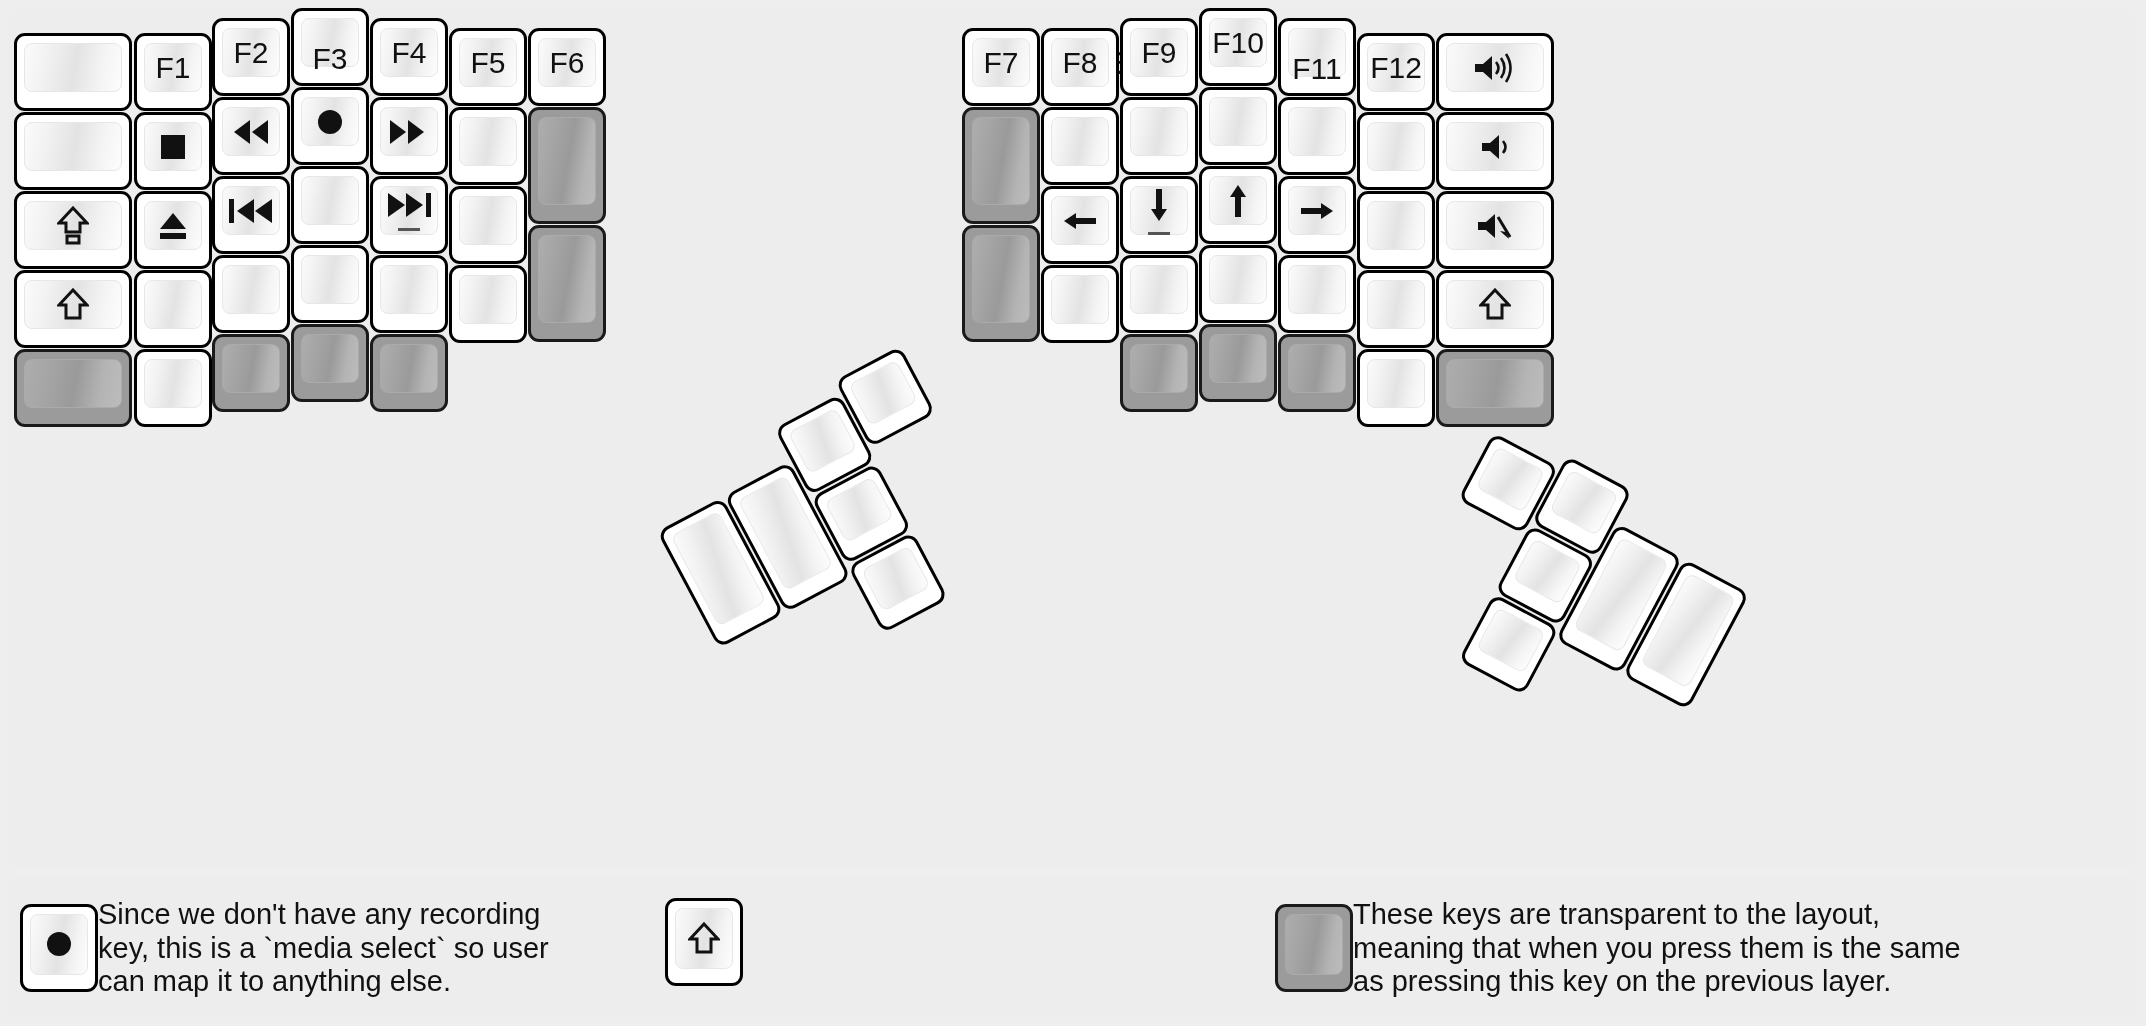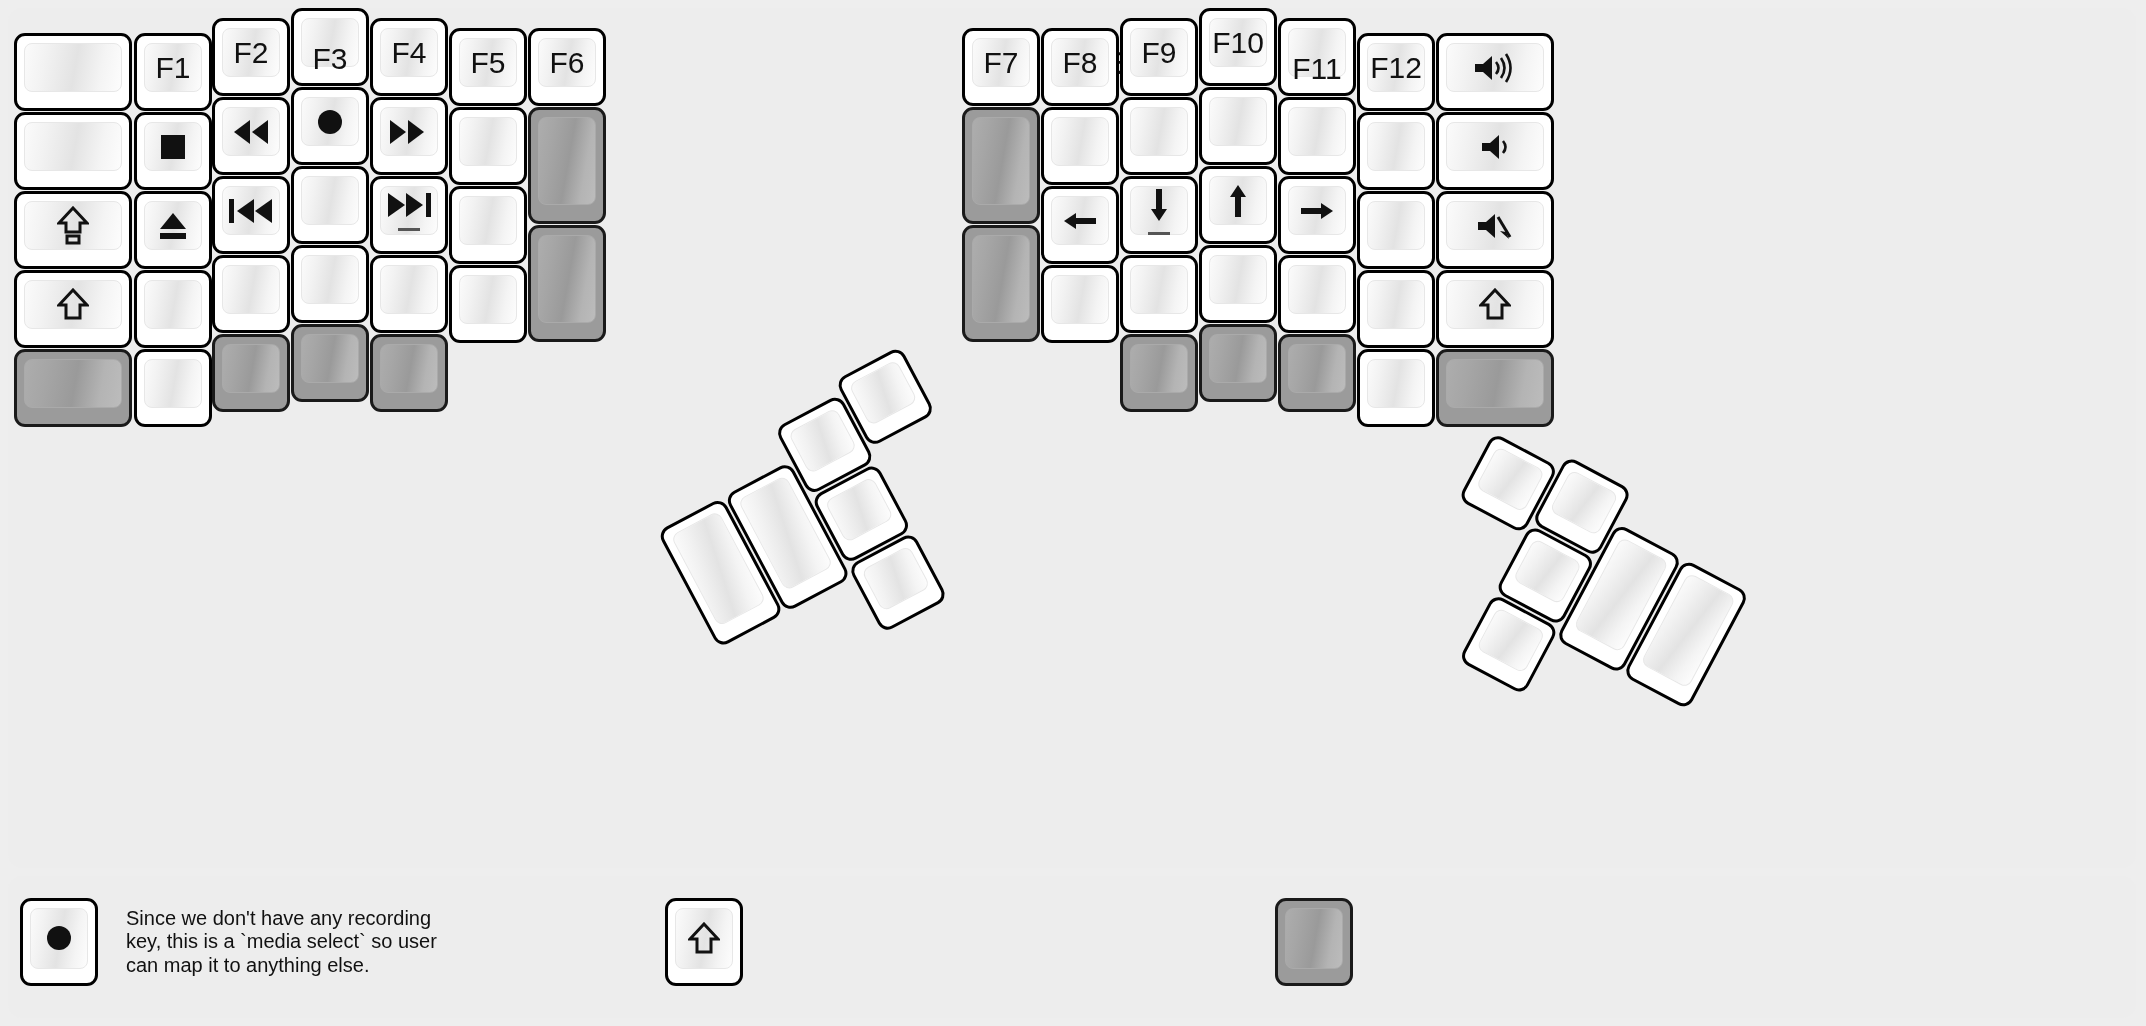--- a/index.html
+++ b/index.html
@@ -83,21 +83,21 @@
     background:linear-gradient(100deg,#fbfbfb 0%,#f2f2f2 22%,#e3e3e3 52%,#f4f4f4 78%,#fdfdfd 100%);
     border:1px solid #e7e7e7;
   }
   .legend-key.trans{background:#9b9b9b;border-color:#1a1a1a;}
   .legend-key.trans .cap{
     background:linear-gradient(100deg,#adadad 0%,#a6a6a6 22%,#9a9a9a 52%,#b4b4b4 78%,#bcbcbc 100%);
     border:1px solid #aaa;
   }
   .legend-key .lbl{position:relative;z-index:2;margin-bottom:8px;}
   .legend-text{
-    margin-left:28px;font-size:20px;line-height:1.16;color:#111;white-space:pre-line;
+    font-size:29px;line-height:1.16;color:#111;white-space:pre-line;
   }
 </style>
 </head>
 <body>
 
 <div id="root">
   <div class="panel"></div>
   <div class="legend-panel"></div>
 
   <div class="title">fn Layer</div>
@@ -544,15 +544,18 @@
           <span class="lbl"><span class="g"><svg width="32" height="33" viewBox="0 0 32 33" fill="#111">
                 <path d="M16 2 L30 17 L23 17 L23 30 L9 30 L9 17 L2 17 Z" fill="none" stroke="#111" stroke-width="3"></path>
               </svg></span></span>
         </div>
       </div>
       <div class="legend-item" style="left: 1275px; top: 898px;">
         <div class="legend-key trans">
           <span class="cap"></span>
           <span class="lbl"></span>
         </div>
+        <div class="legend-text">These keys are transparent to the layout,
+meaning that when you press them is the same
+as pressing this key on the previous layer.</div>
       </div>
     </div>
 </div>
 
 </body></html>

